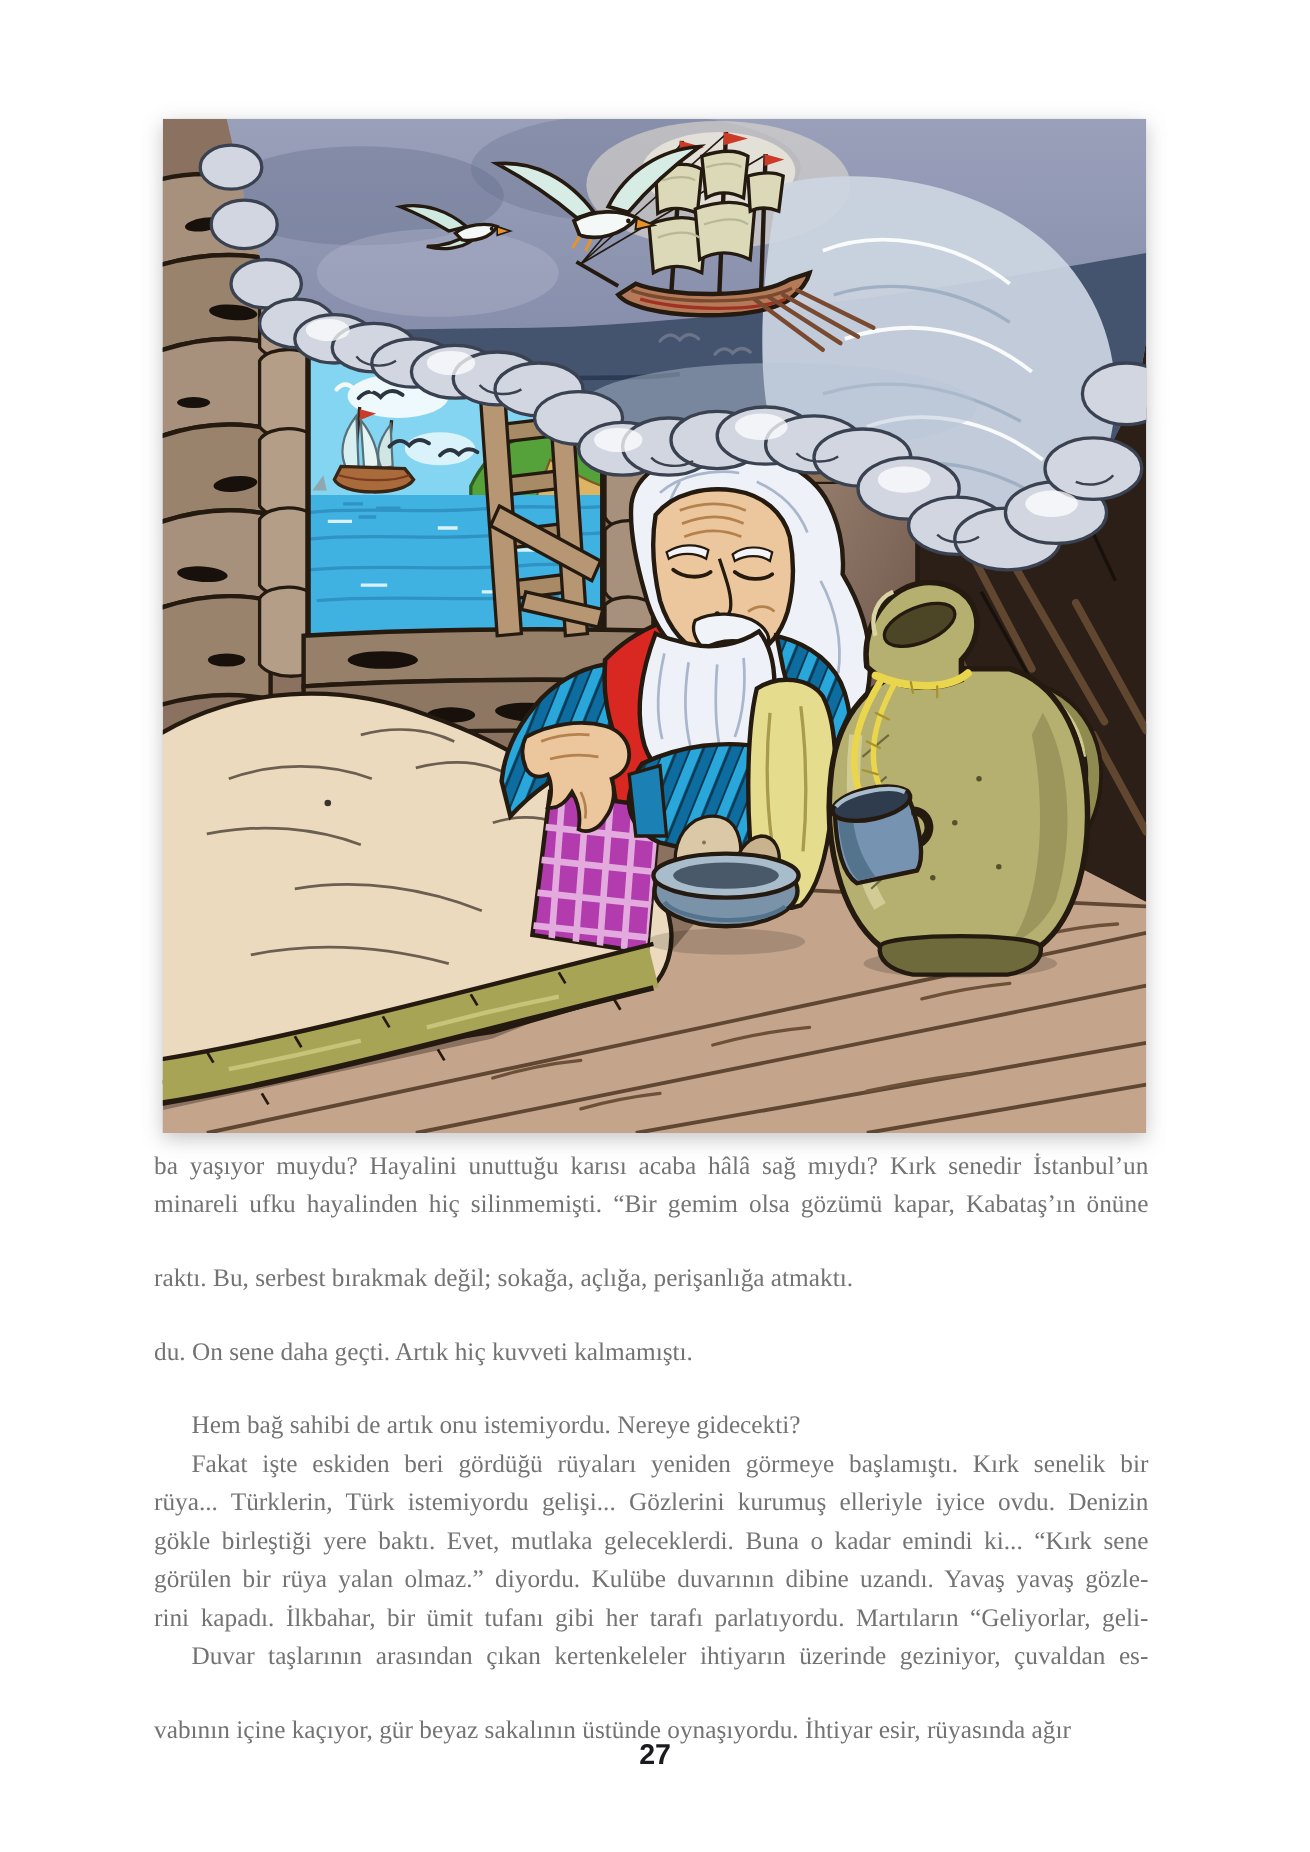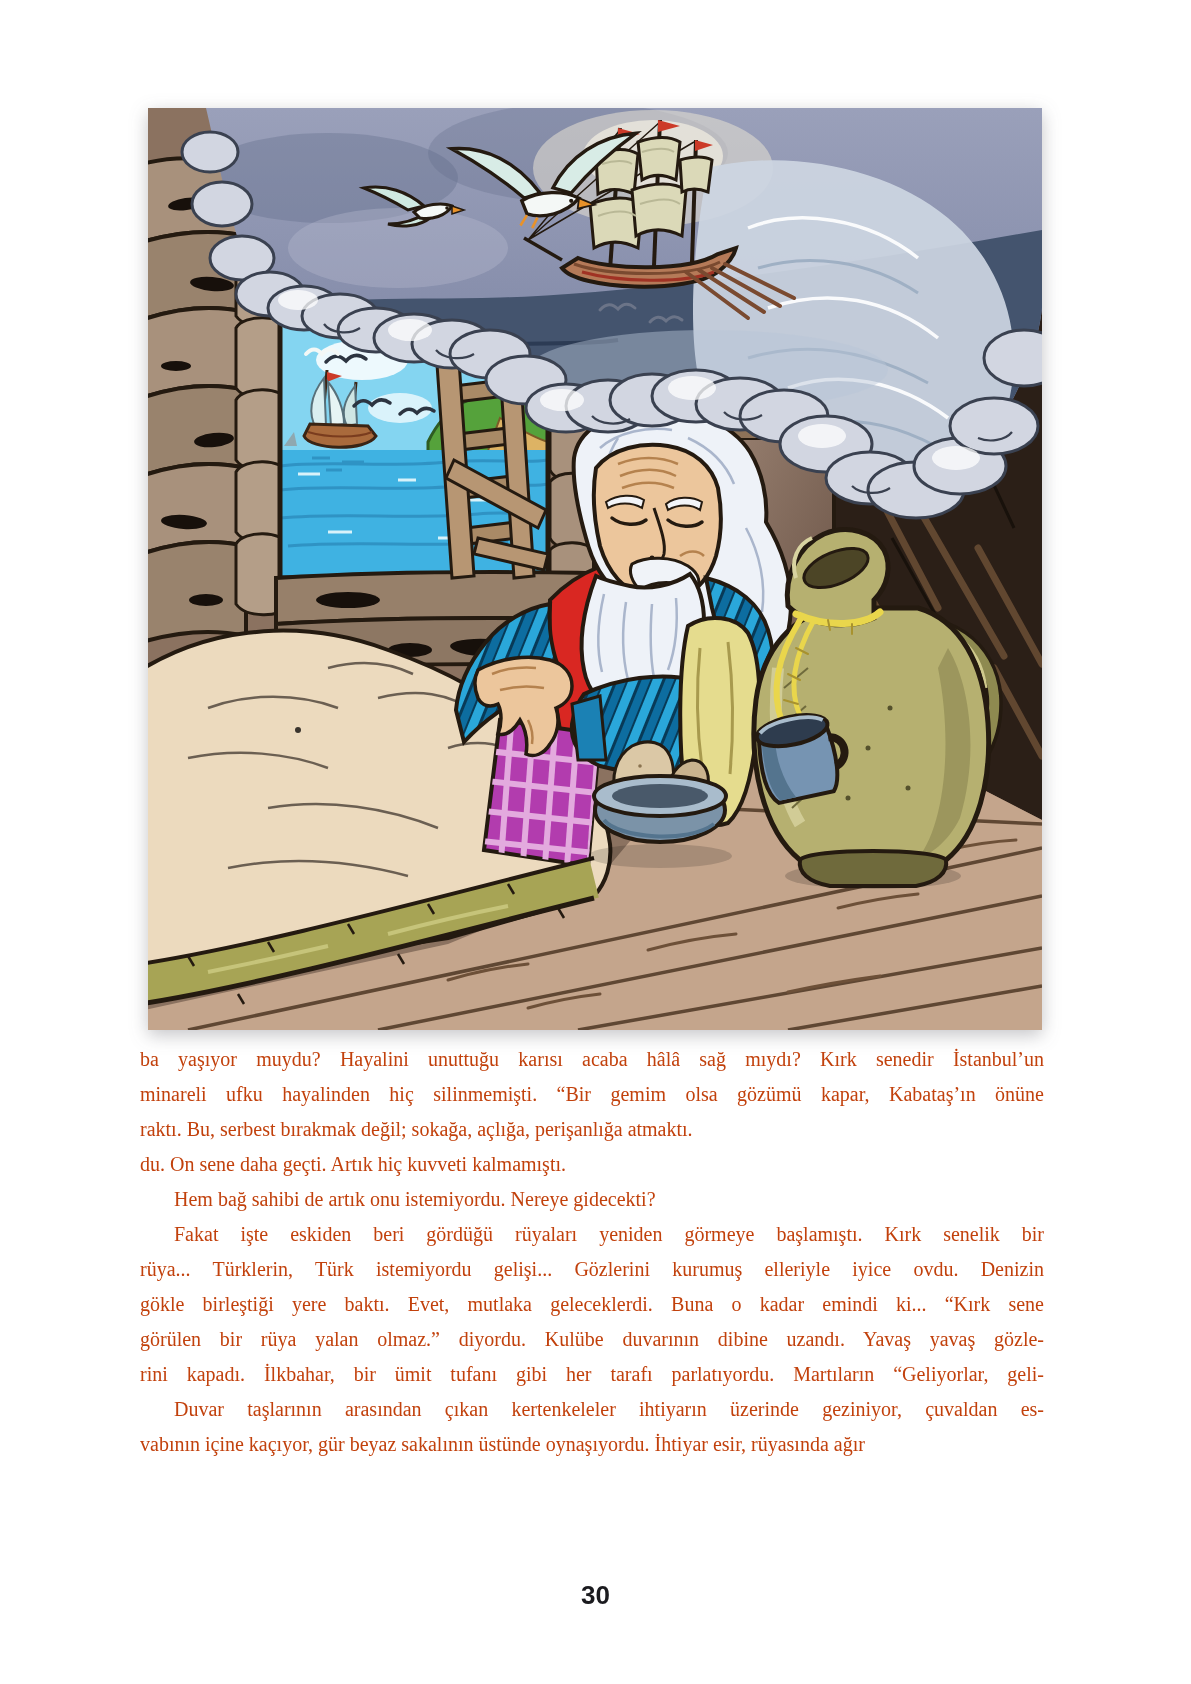--- a/index.html
+++ b/index.html
@@ -1,23 +1,23 @@
 <!DOCTYPE html>
 <html><head>
 <meta charset="utf-8">
 <style>
   html,body{margin:0;padding:0;background:#ffffff;}
   .page{position:relative;width:1191px;height:1684px;background:#ffffff;overflow:hidden;
         font-family:"Liberation Serif", serif;}
   .illus{position:absolute;left:148px;top:108px;width:894px;height:922px;
          filter:drop-shadow(0 5px 9px rgba(60,60,70,.30));}
-  .story{position:absolute;left:140px;top:1042px;width:904px;color:#c2410c;
-         font-size:20px;line-height:35px;}
+  .story{position:absolute;left:140px;top:1042px;width:904px;color:#737373;
+         font-size:23px;line-height:35px;}
   .line{text-align:justify;text-align-last:justify;white-space:normal;}
-  .line.last{text-align-last:left;}
+  .line.last{text-align-last:left;margin-top:32px;}
   .line.indent{text-indent:34px;}
   .pageno{position:absolute;left:0;top:1580px;width:100%;text-align:center;
           font-family:"Liberation Sans", sans-serif;font-weight:bold;
           font-size:26px;color:#1b1b1f;}
 </style>
 </head>
 <body>
 
 <div class="page">
 
@@ -531,14 +531,14 @@
       <div class="line indent last">Hem bağ sahibi de artık onu istemiyordu. Nereye gidecekti?</div>
       <div class="line indent">Fakat işte eskiden beri gördüğü rüyaları yeniden görmeye başlamıştı. Kırk senelik bir</div>
       <div class="line">rüya... Türklerin, Türk istemiyordu gelişi... Gözlerini kurumuş elleriyle iyice ovdu. Denizin</div>
       <div class="line">gökle birleştiği yere baktı. Evet, mutlaka geleceklerdi. Buna o kadar emindi ki... “Kırk sene</div>
       <div class="line">görülen bir rüya yalan olmaz.” diyordu. Kulübe duvarının dibine uzandı. Yavaş yavaş gözle-</div>
       <div class="line">rini kapadı. İlkbahar, bir ümit tufanı gibi her tarafı parlatıyordu. Martıların “Geliyorlar, geli-</div>
       <div class="line indent">Duvar taşlarının arasından çıkan kertenkeleler ihtiyarın üzerinde geziniyor, çuvaldan es-</div>
       <div class="line last">vabının içine kaçıyor, gür beyaz sakalının üstünde oynaşıyordu. İhtiyar esir, rüyasında ağır</div>
     </div>
 
-  <div class="pageno">30</div>
+  <div class="pageno">27</div>
 </div>
 
 </body></html>

